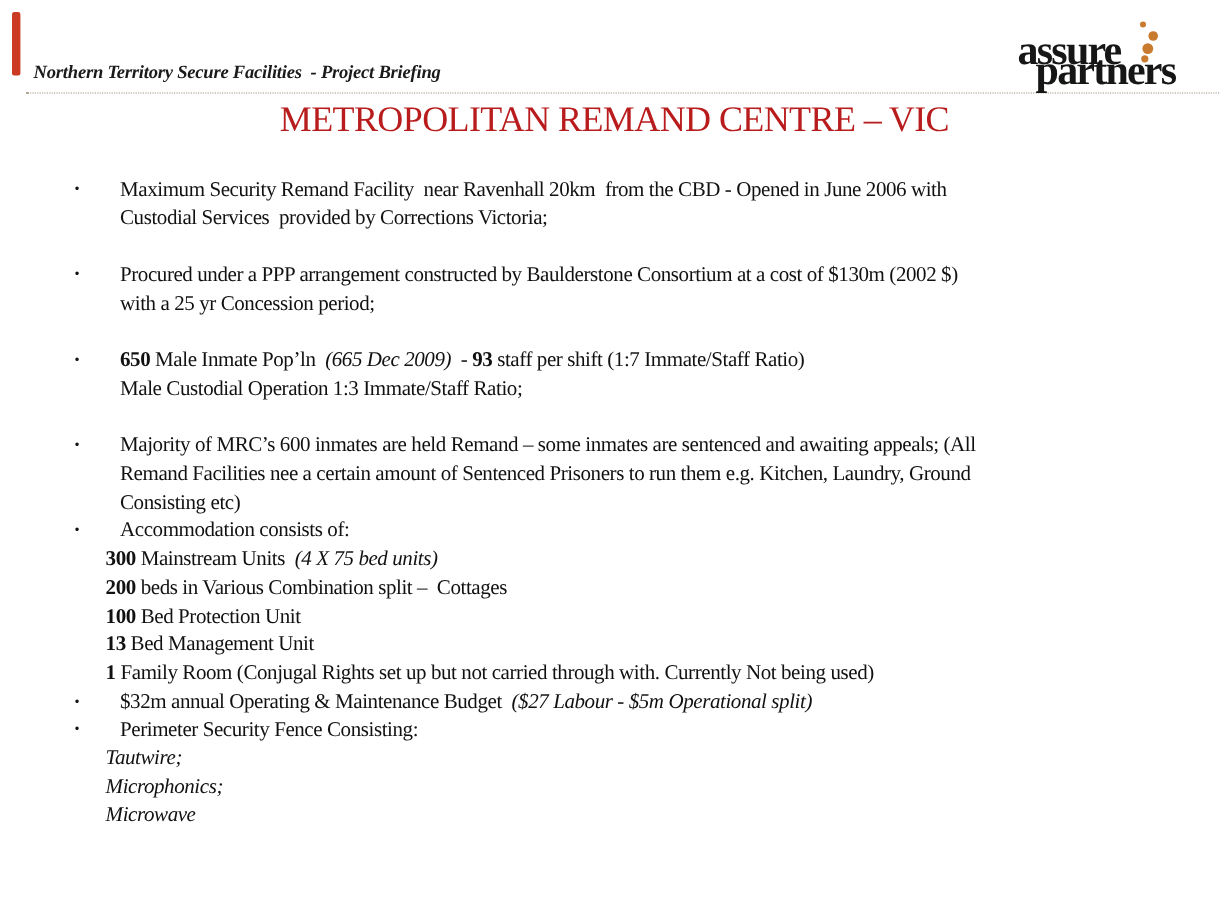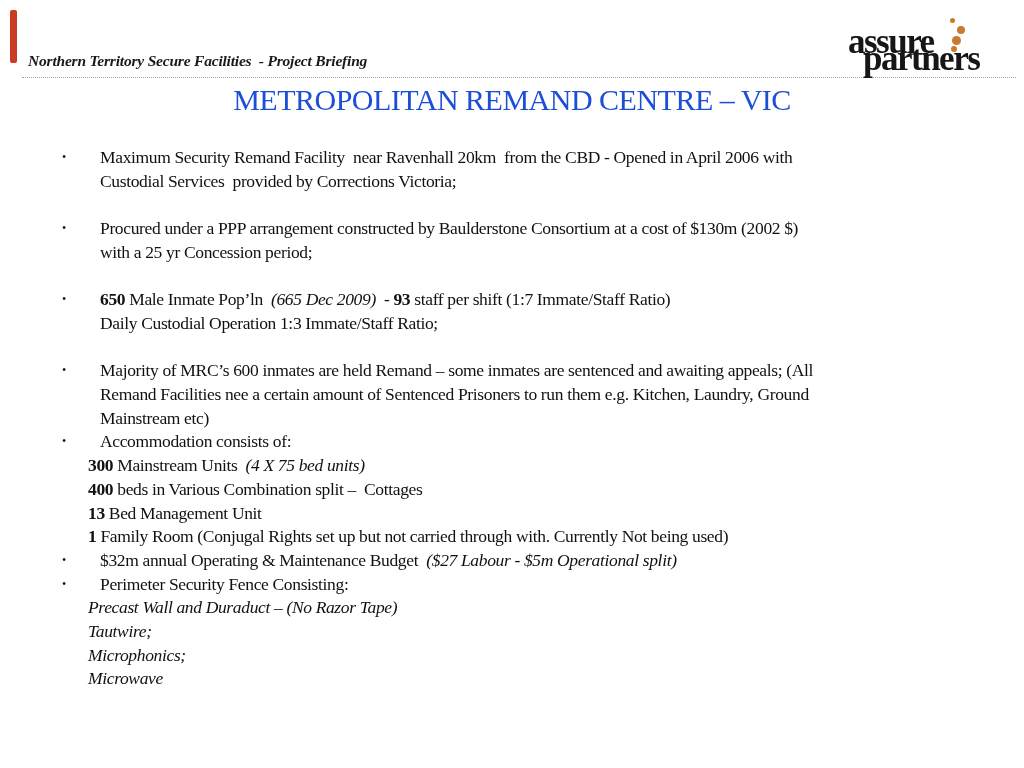--- a/index.html
+++ b/index.html
@@ -93,37 +93,37 @@
 
   <div>
     <span class="logo-assure">assure</span>
     <span class="logo-partners">partners</span>
     <span class="logo-dot d1" style="background: rgb(200, 123, 46);"></span>
     <span class="logo-dot d2" style="background: rgb(200, 123, 46);"></span>
     <span class="logo-dot d3" style="background: rgb(200, 123, 46);"></span>
     <span class="logo-dot d4" style="background: rgb(200, 123, 46);"></span>
   </div>
 
-  <h1 class="title" style="color: #1d4ed8;">METROPOLITAN REMAND CENTRE – VIC</h1>
+  <h1 class="title" style="color: #b91c1c;">METROPOLITAN REMAND CENTRE – VIC</h1>
 
   <div id="content">
-      <div class="line"><span class="bullet-glyph">•</span><span>Maximum Security Remand Facility  near Ravenhall 20km  from the CBD - Opened in April 2006 with</span></div>
+      <div class="line"><span class="bullet-glyph">•</span><span>Maximum Security Remand Facility  near Ravenhall 20km  from the CBD - Opened in June 2006 with</span></div>
       <div class="line"><span>Custodial Services  provided by Corrections Victoria;</span></div>
       <div class="line gap"><span class="bullet-glyph">•</span><span>Procured under a PPP arrangement constructed by Baulderstone Consortium at a cost of $130m (2002 $)</span></div>
       <div class="line"><span>with a 25 yr Concession period;</span></div>
       <div class="line gap"><span class="bullet-glyph">•</span><span class="bd">650</span><span> Male Inmate Pop’ln  </span><span class="it">(665 Dec 2009)</span><span>  - </span><span class="bd">93</span><span> staff per shift (1:7 Immate/Staff Ratio)</span></div>
-      <div class="line"><span>Daily Custodial Operation 1:3 Immate/Staff Ratio;</span></div>
+      <div class="line"><span>Male Custodial Operation 1:3 Immate/Staff Ratio;</span></div>
       <div class="line gap"><span class="bullet-glyph">•</span><span>Majority of MRC’s 600 inmates are held Remand – some inmates are sentenced and awaiting appeals; (All</span></div>
       <div class="line"><span>Remand Facilities nee a certain amount of Sentenced Prisoners to run them e.g. Kitchen, Laundry, Ground</span></div>
-      <div class="line"><span>Mainstream etc)</span></div>
+      <div class="line"><span>Consisting etc)</span></div>
       <div class="line"><span class="bullet-glyph">•</span><span>Accommodation consists of:</span></div>
       <div class="line ind"><span class="bd">300</span><span> Mainstream Units  </span><span class="it">(4 X 75 bed units)</span></div>
-      <div class="line ind"><span class="bd">400</span><span> beds in Various Combination split –  Cottages</span></div>
+      <div class="line ind"><span class="bd">200</span><span> beds in Various Combination split –  Cottages</span></div>
+      <div class="line ind"><span class="bd">100</span><span> Bed Protection Unit</span></div>
       <div class="line ind"><span class="bd">13</span><span> Bed Management Unit</span></div>
       <div class="line ind"><span class="bd">1</span><span> Family Room (Conjugal Rights set up but not carried through with. Currently Not being used)</span></div>
       <div class="line"><span class="bullet-glyph">•</span><span>$32m annual Operating &amp; Maintenance Budget  </span><span class="it">($27 Labour - $5m Operational split)</span></div>
       <div class="line"><span class="bullet-glyph">•</span><span>Perimeter Security Fence Consisting:</span></div>
-      <div class="line ind"><span class="it">Precast Wall and Duraduct – (No Razor Tape)</span></div>
       <div class="line ind"><span class="it">Tautwire;</span></div>
       <div class="line ind"><span class="it">Microphonics;</span></div>
       <div class="line ind"><span class="it">Microwave</span></div>
     </div>
 </div>
 
 </body></html>

